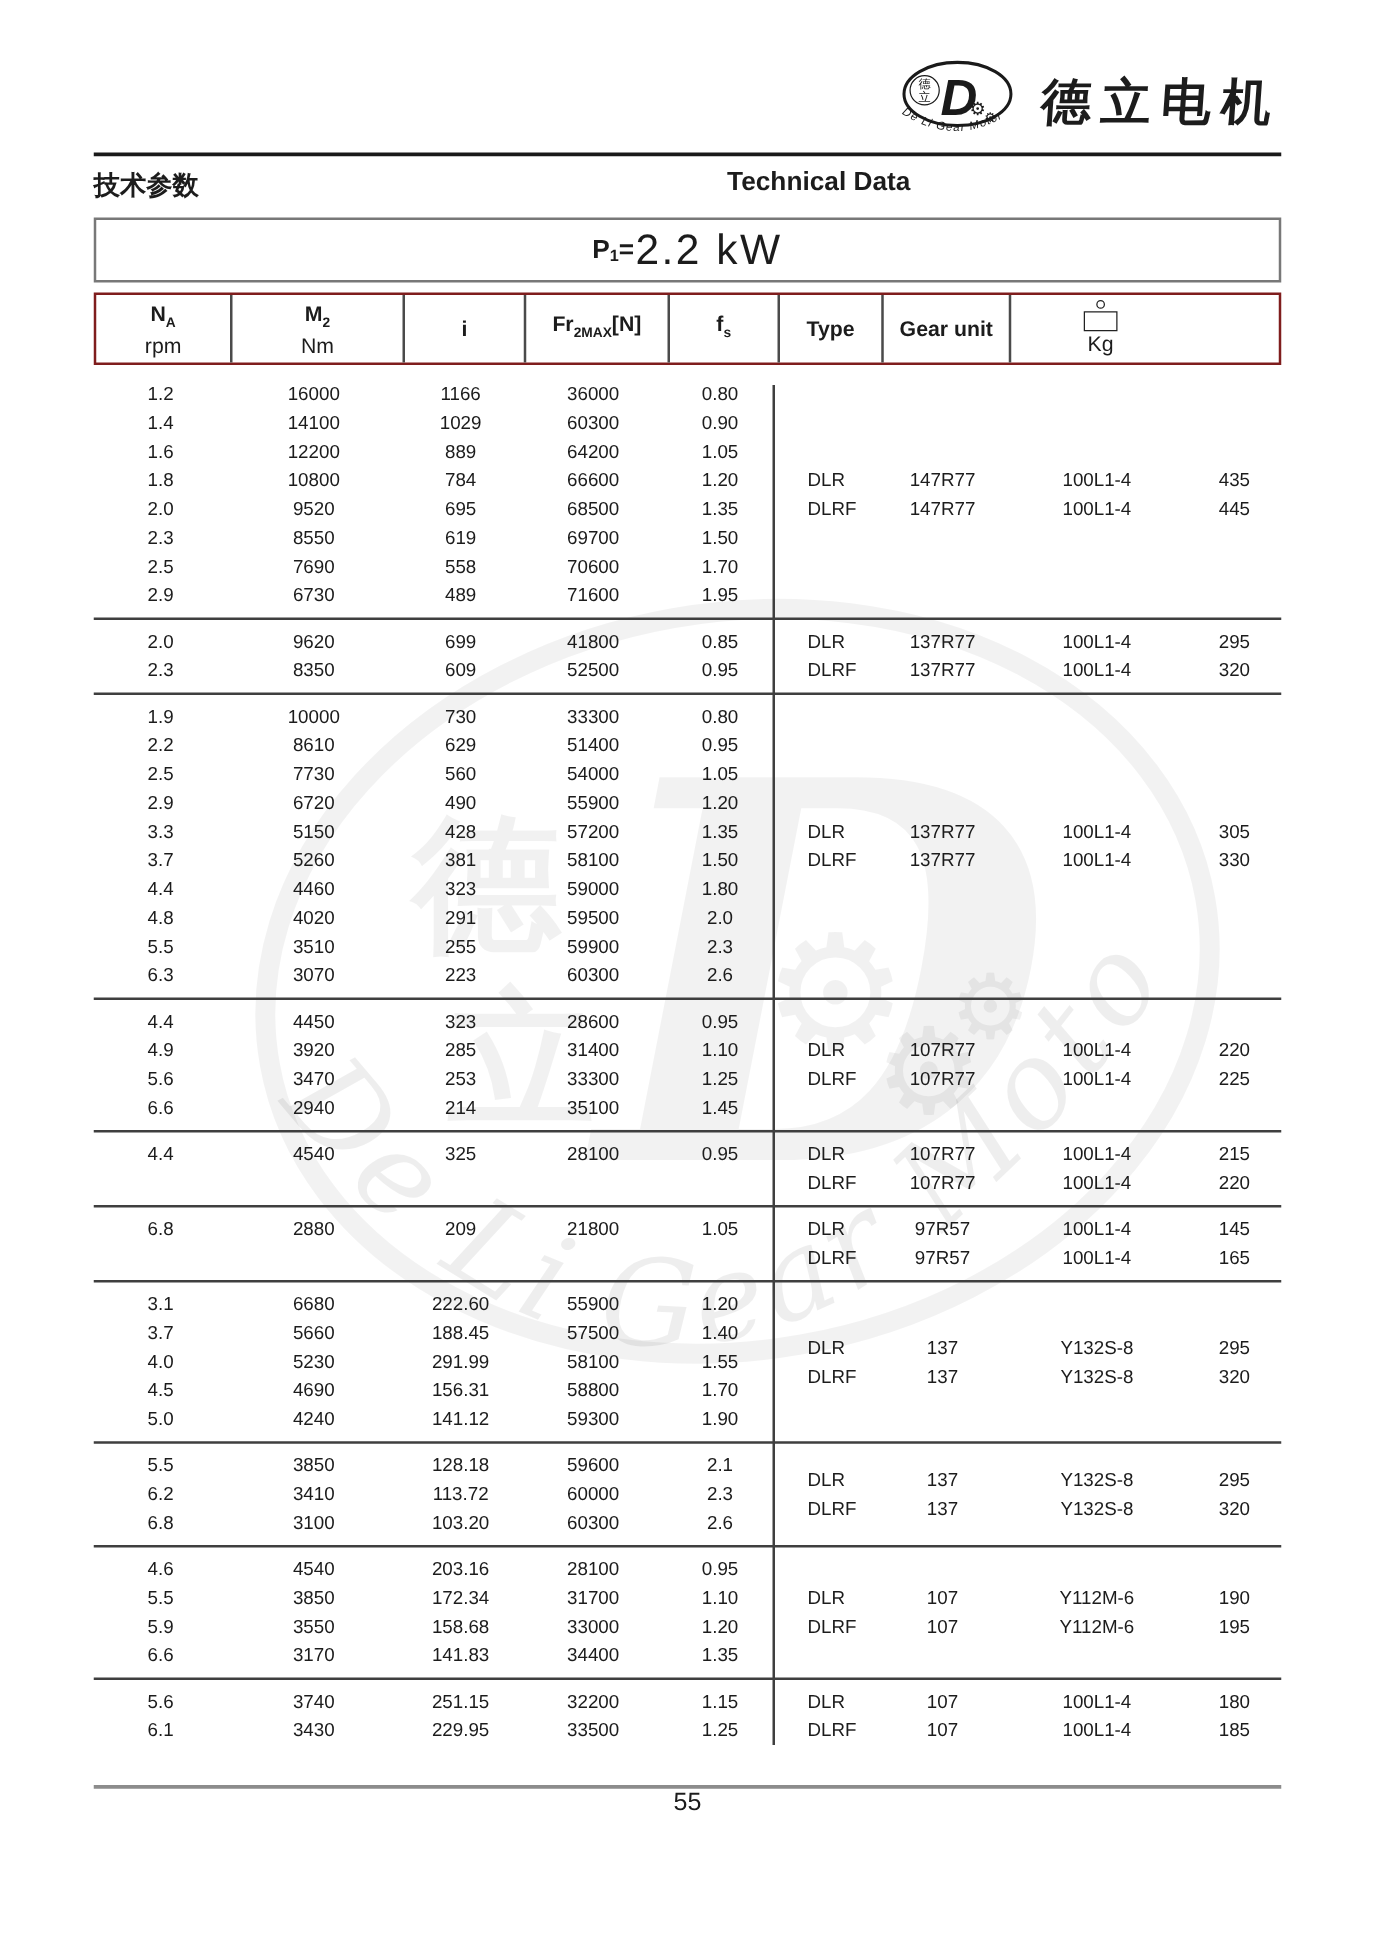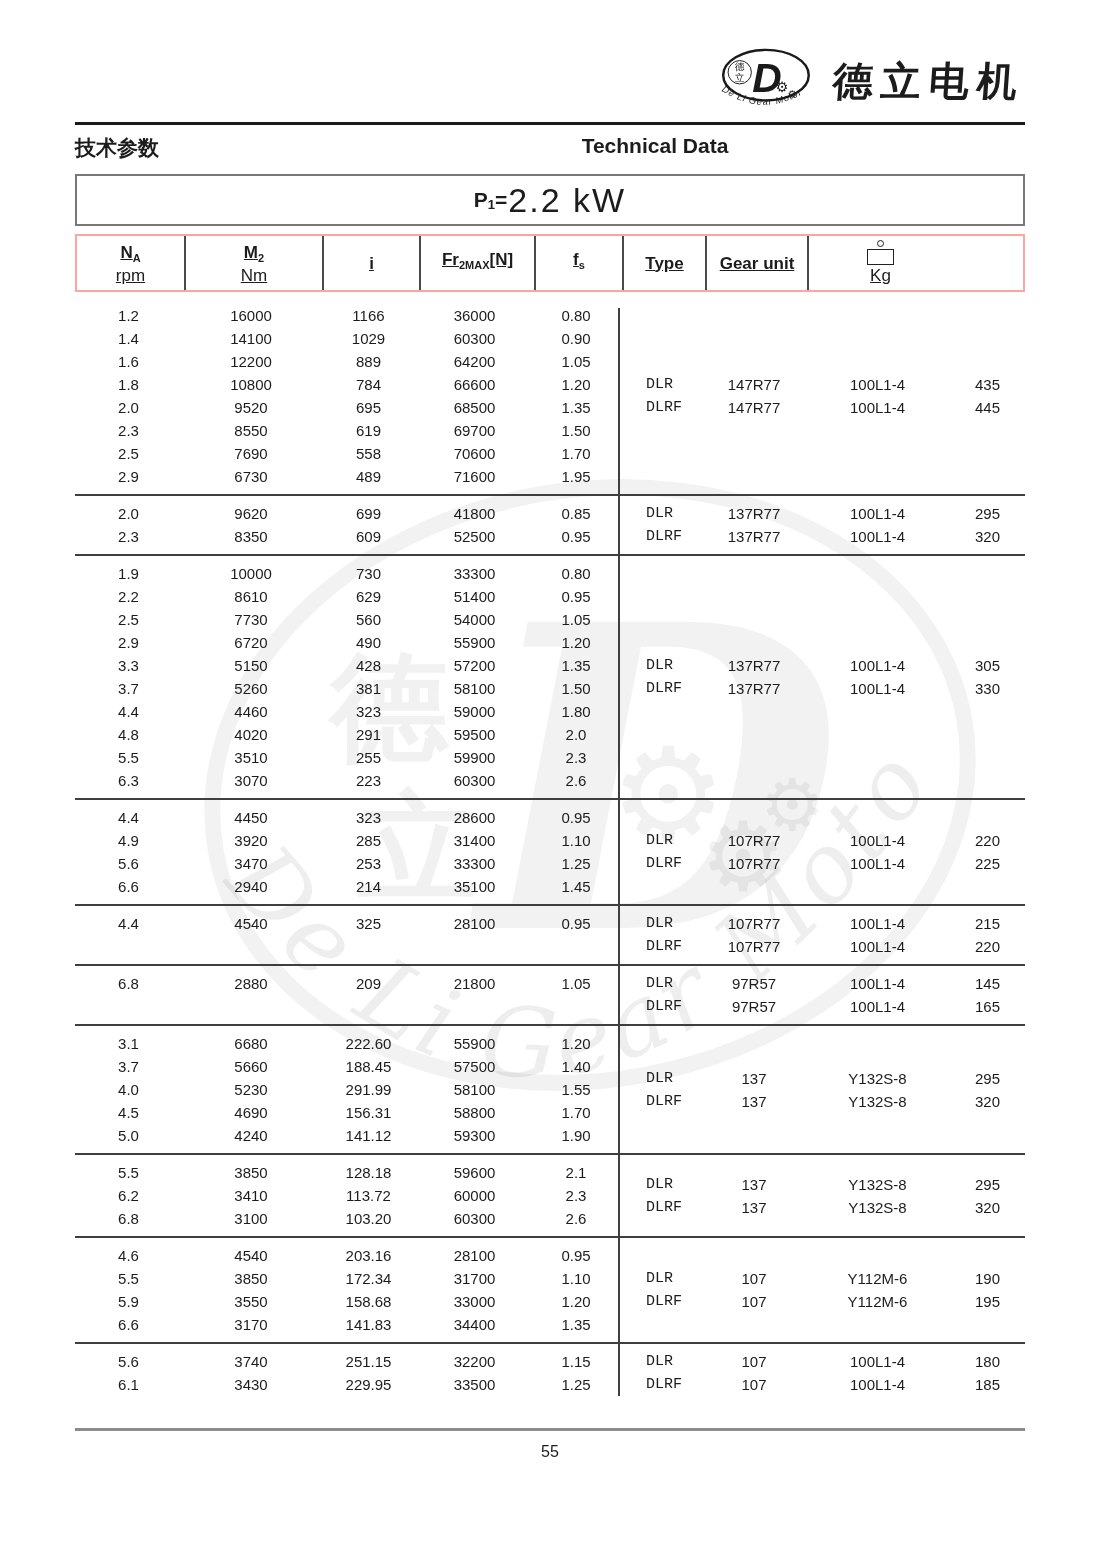--- a/index.html
+++ b/index.html
@@ -31,22 +31,22 @@
   .title-en{position:absolute;left:0;right:0;top:9px;text-align:center;
     transform:translateX(105px);font-size:21px;font-weight:bold;}
   
   .power-box{border:2px solid #787878;height:48px;display:flex;align-items:center;justify-content:center;}
   .power-symbol{font-size:21px;font-weight:bold;}
   .power-sub{font-size:13px;font-weight:bold;position:relative;top:4px;}
   .power-eq{font-size:21px;font-weight:bold;}
   .power-value{font-size:34px;font-weight:normal;letter-spacing:2px;margin-left:1px;}
   
   .thead{
-    margin-top:8px;border:2px solid #fca5a5;height:54px;
-    display:grid;grid-template-columns:107px 138px 97px 115px 88px 83px 102px 145px 75px;text-decoration:underline;
+    margin-top:8px;border:2px solid #7f1d1d;height:54px;
+    display:grid;grid-template-columns:107px 138px 97px 115px 88px 83px 102px 145px 75px;
   }
   .th{border-left:2px solid #4a4a4a;display:flex;flex-direction:column;align-items:center;justify-content:center;}
   .th:first-child{border-left:none;}
   .th-main{font-size:17px;font-weight:bold;line-height:19px;}
   .th-main sub{font-size:11px;}
   .th-unit{font-size:17px;line-height:15px;}
   .kg-knob{width:7px;height:7px;border:1.5px solid #222;border-radius:50%;box-sizing:border-box;margin:0 auto 2px auto;}
   .kg-rect{width:27px;height:16px;border:1.5px solid #222;box-sizing:border-box;margin:0 auto;}
   .kg-unit{font-size:17px;margin-top:1px;text-align:right;}
   
@@ -54,23 +54,23 @@
   .vdiv{position:absolute;left:543px;top:10px;bottom:32px;width:2px;background:#3f3f3f;}
   .block{position:relative;padding:6px 0;}
   .block:not(.last){border-bottom:2px solid #3f3f3f;}
   .block.last{margin-bottom:26px;}
   .left{display:grid;grid-template-columns:107px 138px 97px 115px 88px;grid-auto-rows:23px;}
   .lc{display:flex;align-items:center;justify-content:center;font-size:15px;}
   .right{position:absolute;left:545px;top:6px;bottom:6px;width:405px;
     display:flex;flex-direction:column;justify-content:center;}
   .rrow{display:grid;grid-template-columns:83px 102px 145px 75px;height:23px;}
   .rc{display:flex;align-items:center;justify-content:center;font-size:15px;}
-  .rc0{justify-content:flex-start;padding-left:26px;font-family:Liberation Mono, monospace;}
-  
-  .page-num{text-align:center;font-size:16px;margin-top:12px;}
+  .rc0{justify-content:flex-start;padding-left:26px;}
+  
+  .page-num{text-align:center;font-size:20px;}
 </style>
 </head>
 <body>
 
 <div class="page">
 
   <div class="wm">
     <svg class="wm-svg" width="1100" height="1555" viewBox="0 0 1100 1555">
       <ellipse cx="590" cy="785" rx="380" ry="295" fill="none" stroke="rgba(0,0,0,0.05)" stroke-width="16" transform="rotate(-10 590 785)"></ellipse>
       <text x="330" y="748" class="wm-cjk">德</text>

